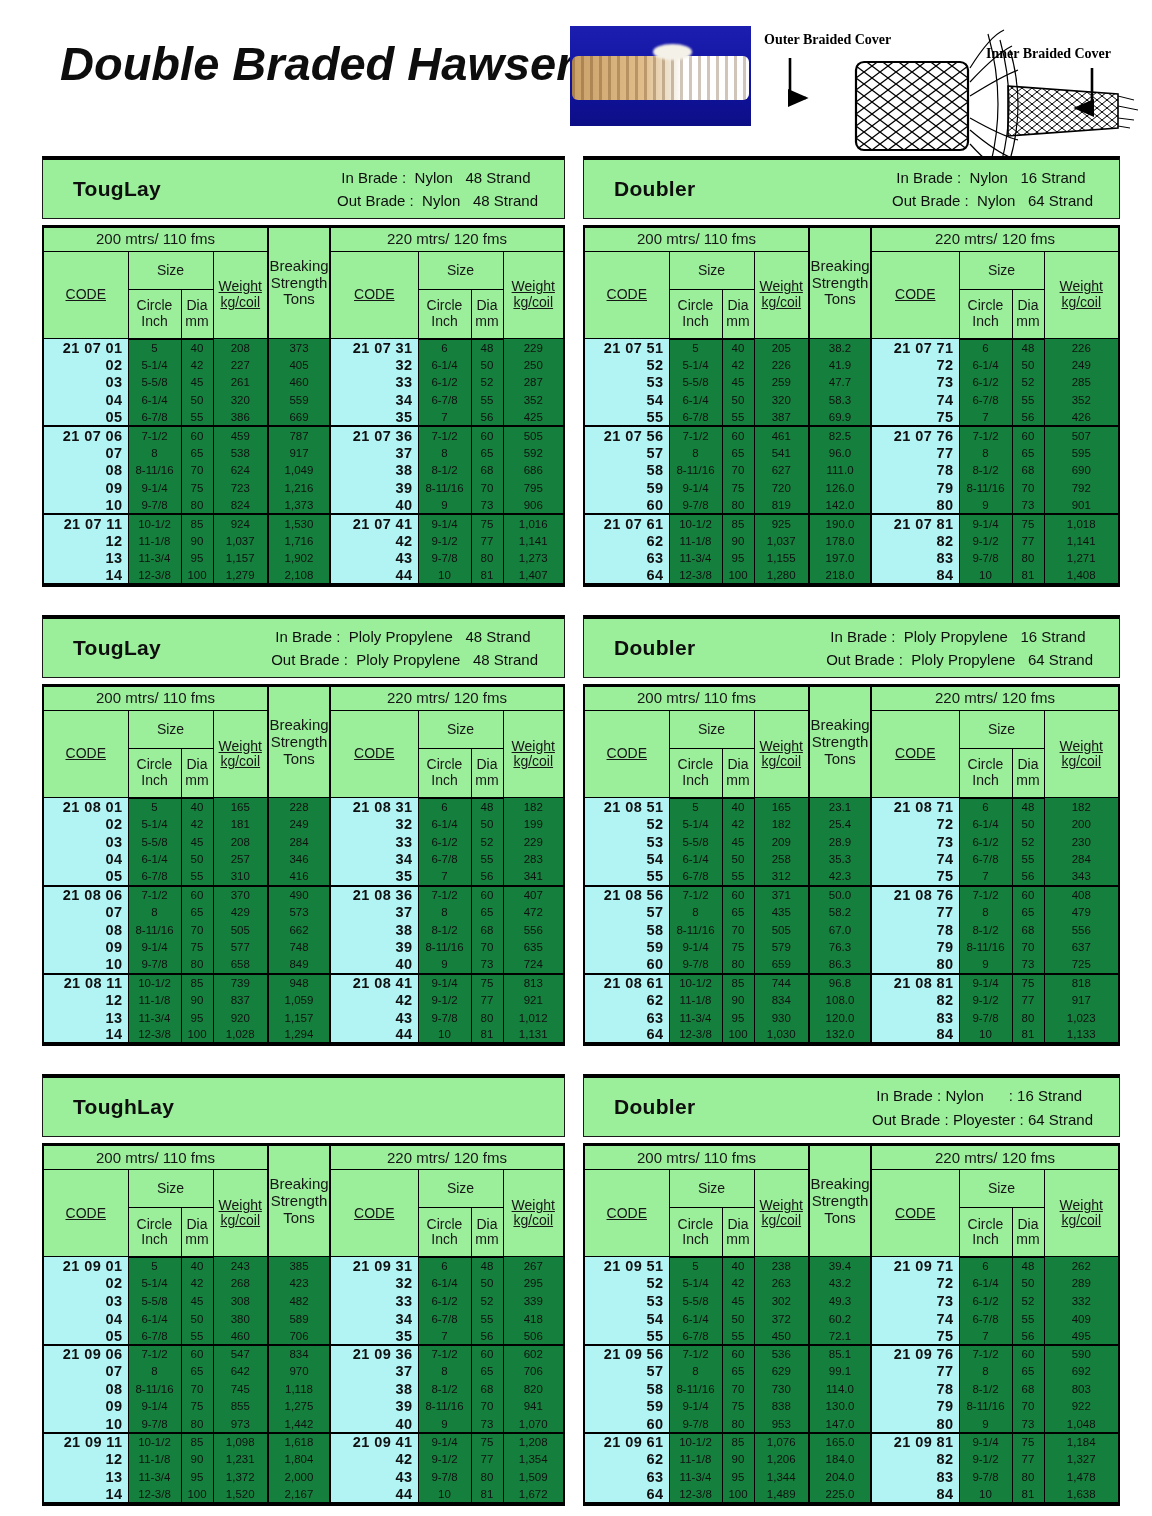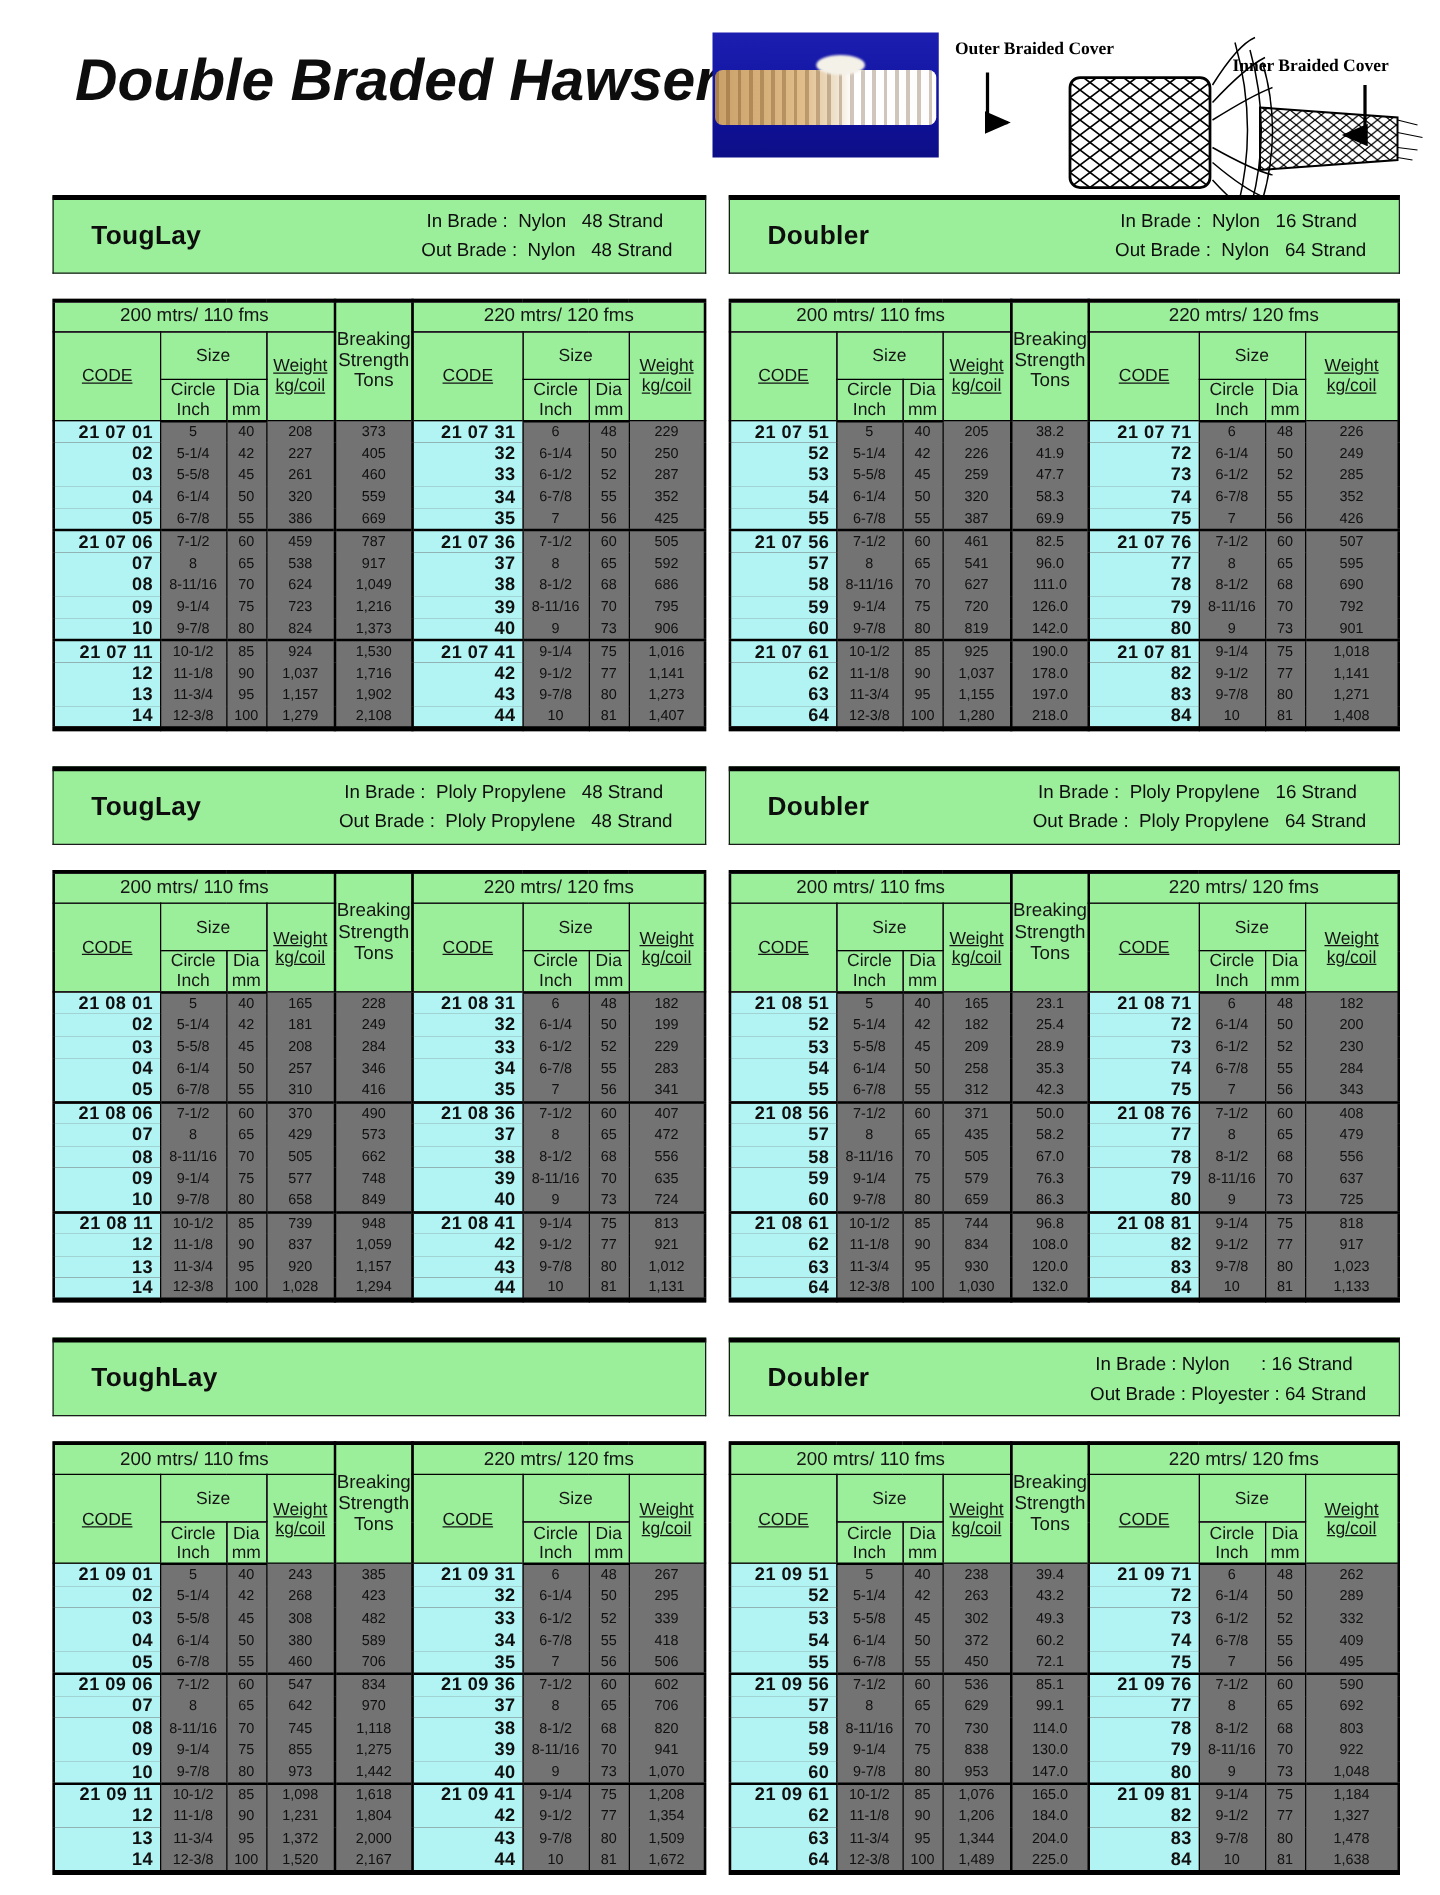--- a/index.html
+++ b/index.html
@@ -24,32 +24,32 @@
   .diagram{position:absolute;left:752px;top:24px;width:396px;height:140px;}
   .diagram svg{position:absolute;inset:0;}
   .dg-label{position:absolute;font-family:"Liberation Serif",serif;font-weight:bold;font-size:14px;color:#000;white-space:nowrap;}
   .dg-label.outer{left:12px;top:8px;}
   .dg-label.inner{left:234px;top:22px;}
 
   
   .tables-grid{display:grid;grid-template-columns:523px 537px;column-gap:18px;row-gap:28px;padding:6px 0 0 42px;}
   .table-block{width:100%;}
 
-  .title-bar{position:relative;height:63px;background:var(--green);border:1px solid #1a1a1a;border-top:4px solid #000;margin-bottom:20px;display:flex;align-items:center;}
+  .title-bar{position:relative;height:63px;background:var(--green);border:1px solid #1a1a1a;border-top:4px solid #000;margin-bottom:6px;display:flex;align-items:center;}
   .tname{font-size:21px;font-weight:bold;color:#0e0e0e;margin-left:30px;letter-spacing:.3px;}
   .specs{position:absolute;right:26px;top:50%;transform:translateY(-50%);text-align:left;}
   .spec-line{display:block;white-space:pre;font-weight:normal;font-size:15px;color:#0e0e0e;line-height:1.55;}
 
-  table.spec-table{border-collapse:collapse;table-layout:fixed;width:100%;background:#737373;
+  table.spec-table{border-collapse:collapse;table-layout:fixed;width:100%;background:#15803d;
     border:2px solid #000;border-top:3px solid #000;border-bottom:4px solid #000;}
   table.spec-table td{text-align:center;vertical-align:middle;padding:0;overflow:hidden;}
   thead td{background:var(--green);border:1px solid #000;font-size:14px;color:#161616;line-height:1.12;}
   tr.h1 td{height:25px;font-size:15px;}
   tr.h2 td{height:38px;}
-  tr.h3 td{height:33px;}
+  tr.h3 td{height:49px;}
   td.brk-h{border-left:2px solid #000;border-right:2px solid #000;font-size:14px;}
   thead tr.h3 td{border-bottom:2px solid #000;}
   td.wt-h,td.code-h{font-size:14px;text-decoration:underline;}
 
   tbody td{border-left:1px solid #000;border-right:1px solid #000;height:17.6px;font-size:11.5px;color:#101010;}
   tbody td.code{background:var(--cyan);font-weight:bold;font-size:14.5px;text-align:right;padding-right:5px;letter-spacing:.4px;white-space:pre;}
   tbody td.brk-cell{border-left:2px solid #000;border-right:2px solid #000;}
   tbody tr.grp td{border-top:2px solid #000;}
 </style>
 </head>

